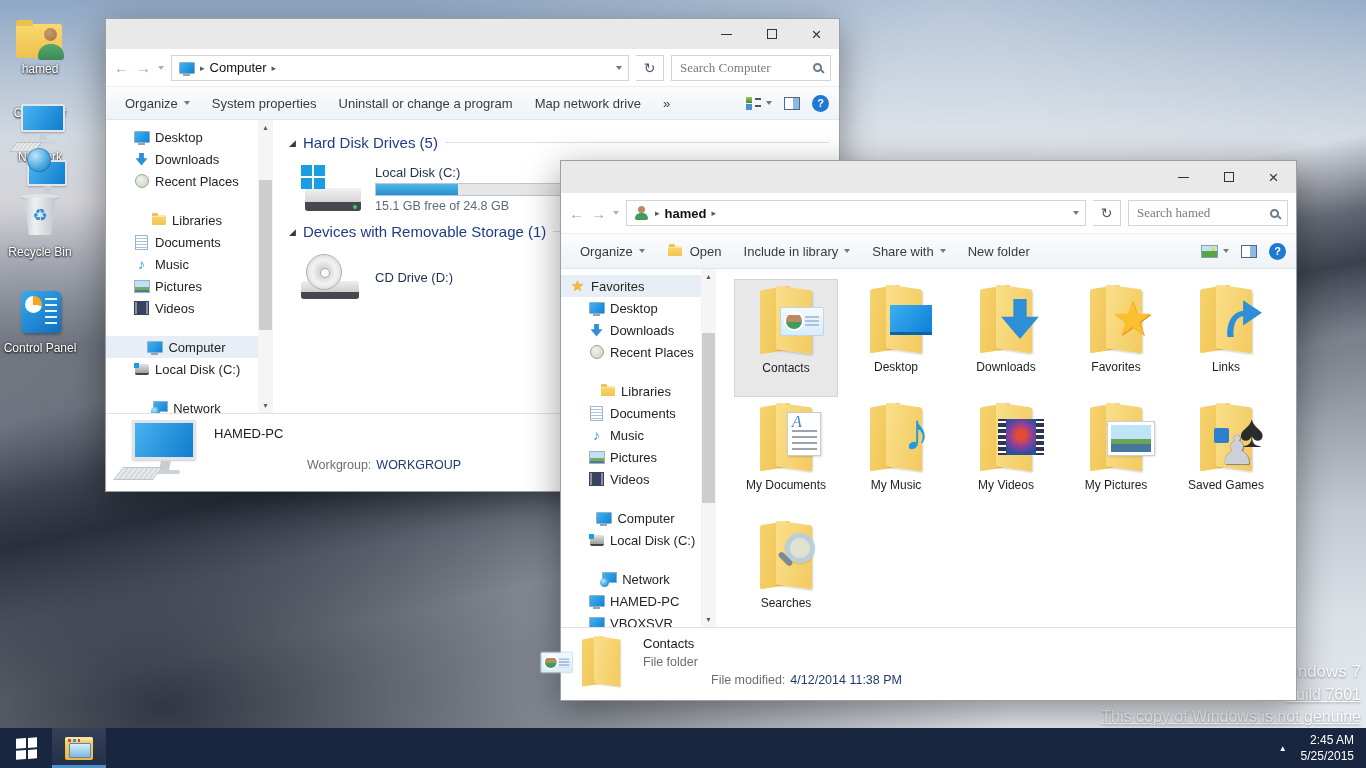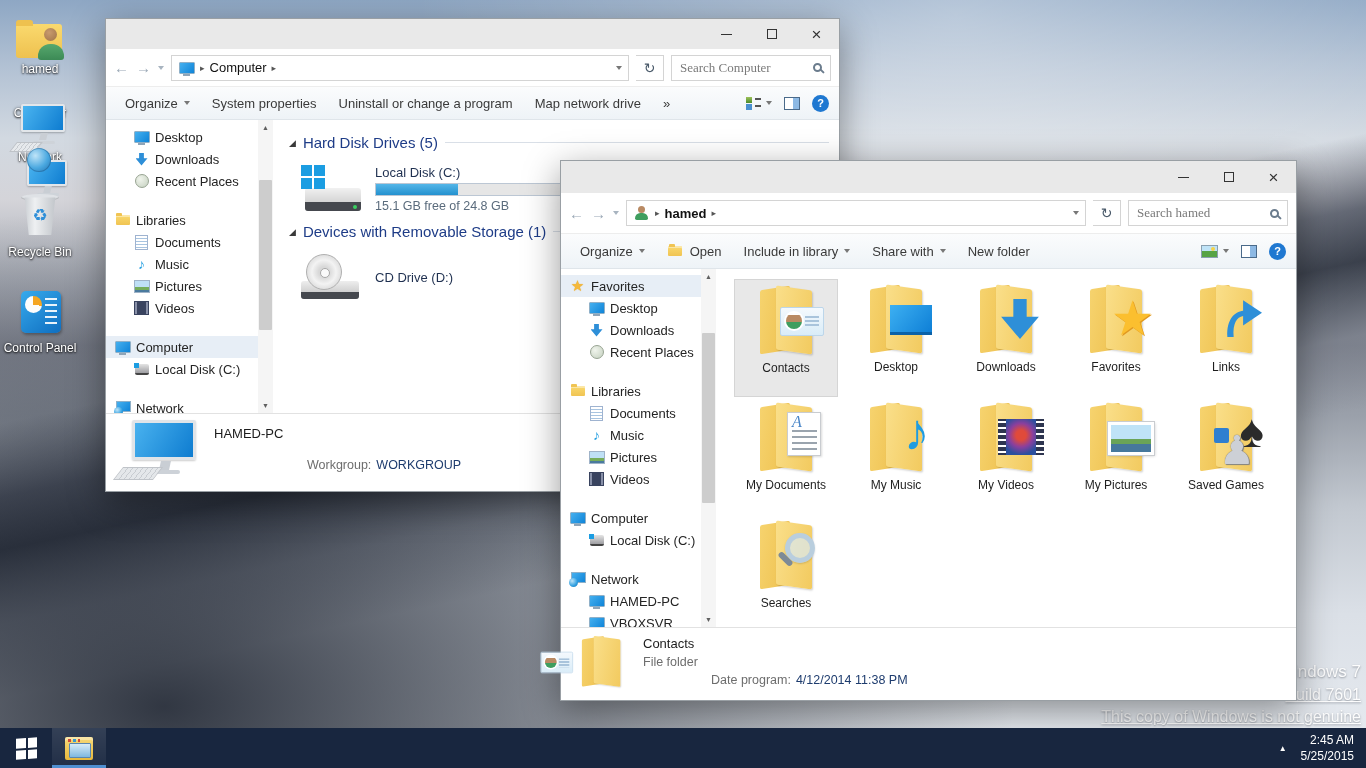--- a/index.html
+++ b/index.html
@@ -69,21 +69,21 @@
   .i-views { width:15px; height:14px; position:relative; }
   .i-views::before { content:""; position:absolute; left:0; top:1px; width:6px; height:6px; background:linear-gradient(#9ec25a,#4a8a2a); box-shadow:0 7px 0 0 #4a90d0; }
   .i-views::after { content:""; position:absolute; right:0; top:2px; width:6px; height:2px; background:#555; box-shadow:0 7px 0 0 #555; }
   .i-thumb { width:17px; height:13px; border:1px solid #8aa0b0; background:linear-gradient(180deg,#bfe3f7 0 45%, #57a345 45%); position:relative; }
   .i-thumb::after { content:""; position:absolute; right:2px; top:1px; width:4px; height:4px; border-radius:50%; background:#f5d34a; }
   .winbody { flex:1; display:flex; min-height:0; }
   .sidebar { display:flex; flex-direction:column; padding-top:6px; overflow:hidden; font-size:13px; color:#242424; }
   .srow { height:22px; display:flex; align-items:center; gap:5px; padding-left:8px; flex:none; }
   .srow.ch { padding-left:27px; }
   .srow.sel { background:#e7eef6; }
-  .srow.gap { margin-top:17px; }
+  .srow.gap { margin-top:17px;justify-content:center; }
   .slabel { white-space:nowrap; }
   .vscroll { width:15px; background:#f5f5f5; position:relative; flex:none; }
   .vsar { position:absolute; left:0; width:15px; height:15px; display:flex; align-items:center; justify-content:center; font-size:7px; color:#606060; }
   .vsar.up { top:0; } .vsar.dn { bottom:0; }
   .vsthumb { position:absolute; left:1px; width:13px; background:#cdcdcd; border-radius:1px; }
 
   
   .si { width:17px; height:16px; position:relative; flex:none; display:flex; align-items:center; justify-content:center; }
   .i-monitor::before { content:""; width:14px; height:10px; background:linear-gradient(130deg,#45b0ef,#0f84d8); border:1px solid #8fb0c8; border-radius:1px; }
   .i-monitor::after { content:""; position:absolute; bottom:0; left:5px; width:7px; height:2px; background:#8fa5b8; }
@@ -634,21 +634,21 @@
           <span class="flabel">Searches</span>
         </div>
       </div>
     </div>
     <div class="hdetails" style="height:73px;">
       <span class="hd-ico"><span class="fico"><span class="fb"></span><span class="ff"></span><span class="ov ov-card"></span></span></span>
       <span class="hd-col">
         <div class="hd-name">Contacts</div>
         <div class="hd-type">File folder</div>
         <div class="hd-mod">
-          <span class="hd-modl">Date program:</span>
+          <span class="hd-modl">File modified:</span>
           <span class="hd-modv">4/12/2014 11:38 PM</span>
         </div>
       </span>
     </div>
   </div>
 
   <div class="taskbar">
     <span class="tb-btn tb-start">
       <span class="tb-flag">
           <i></i>

